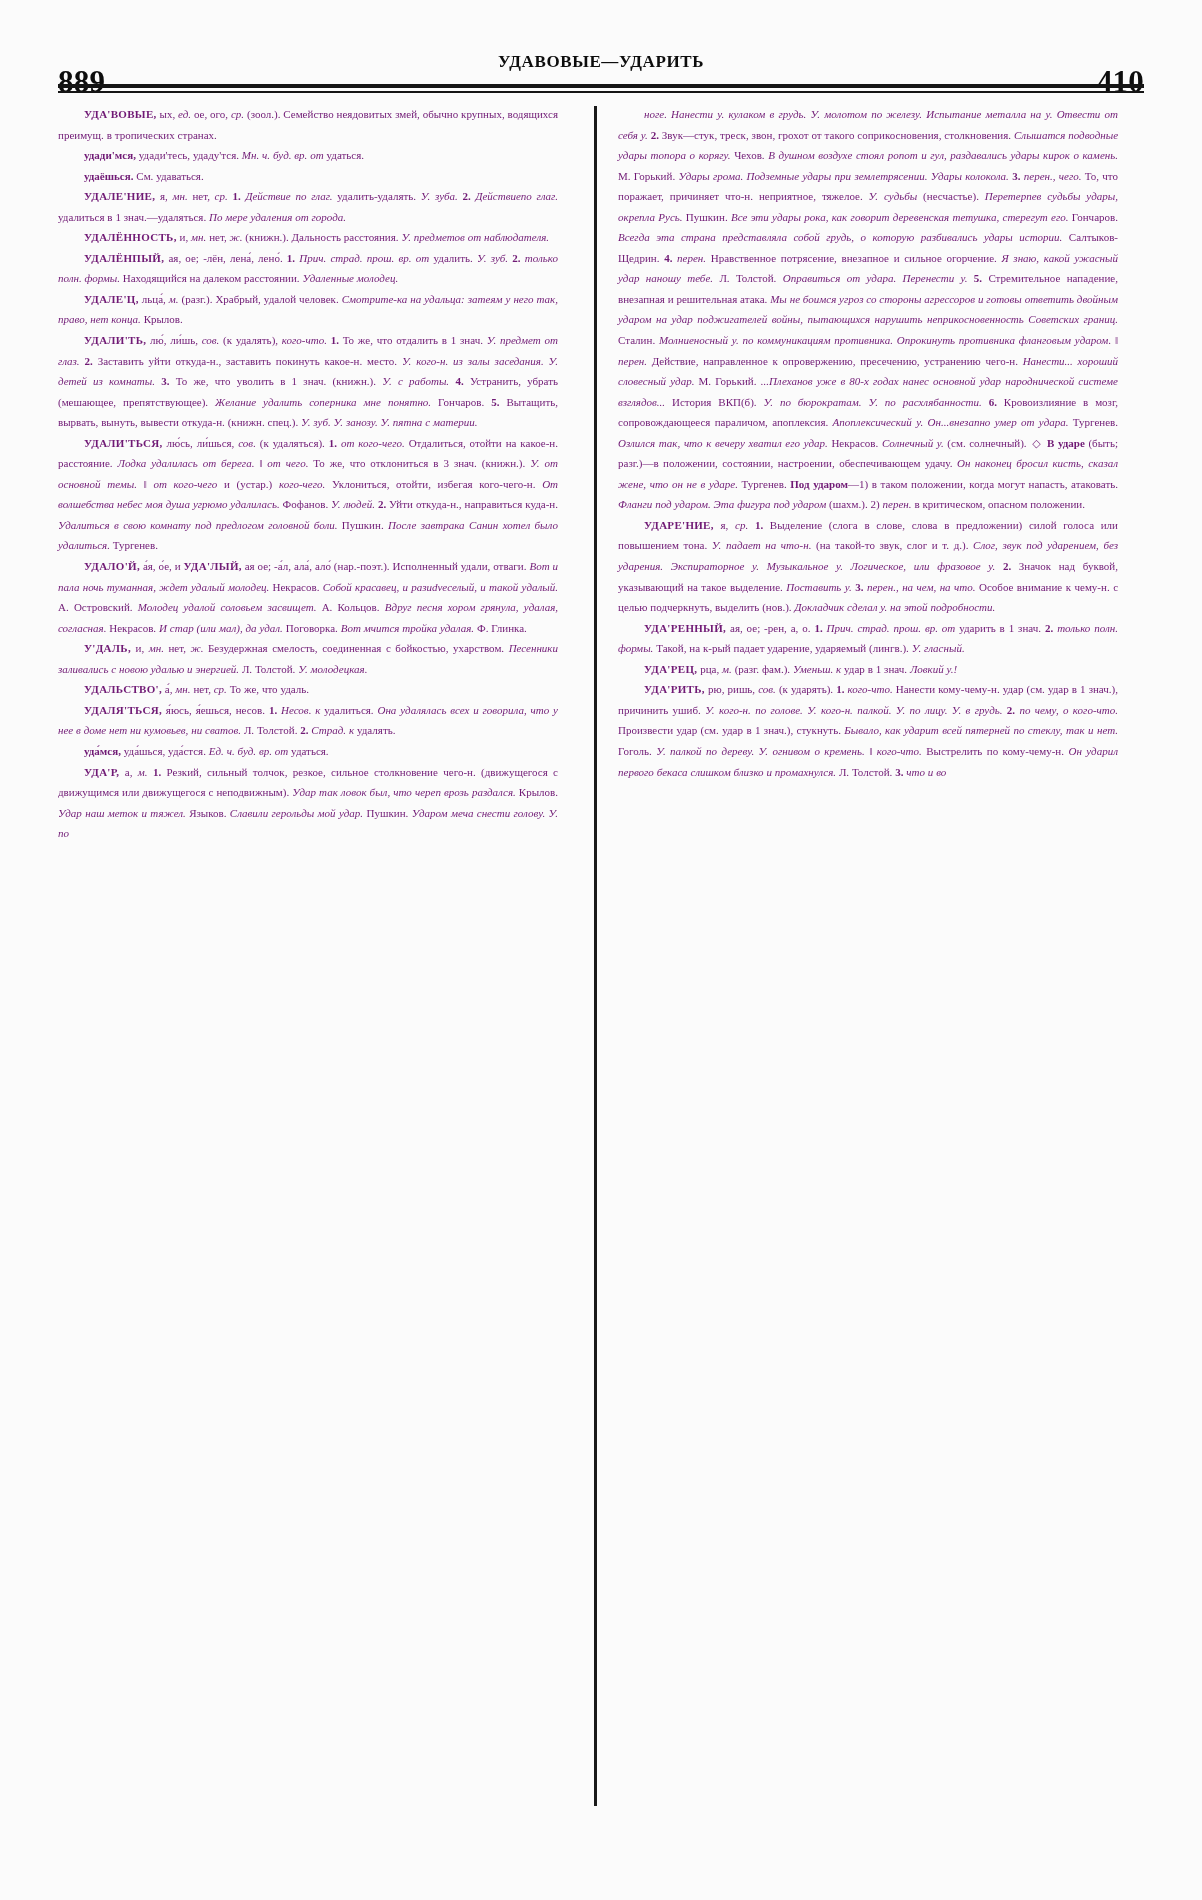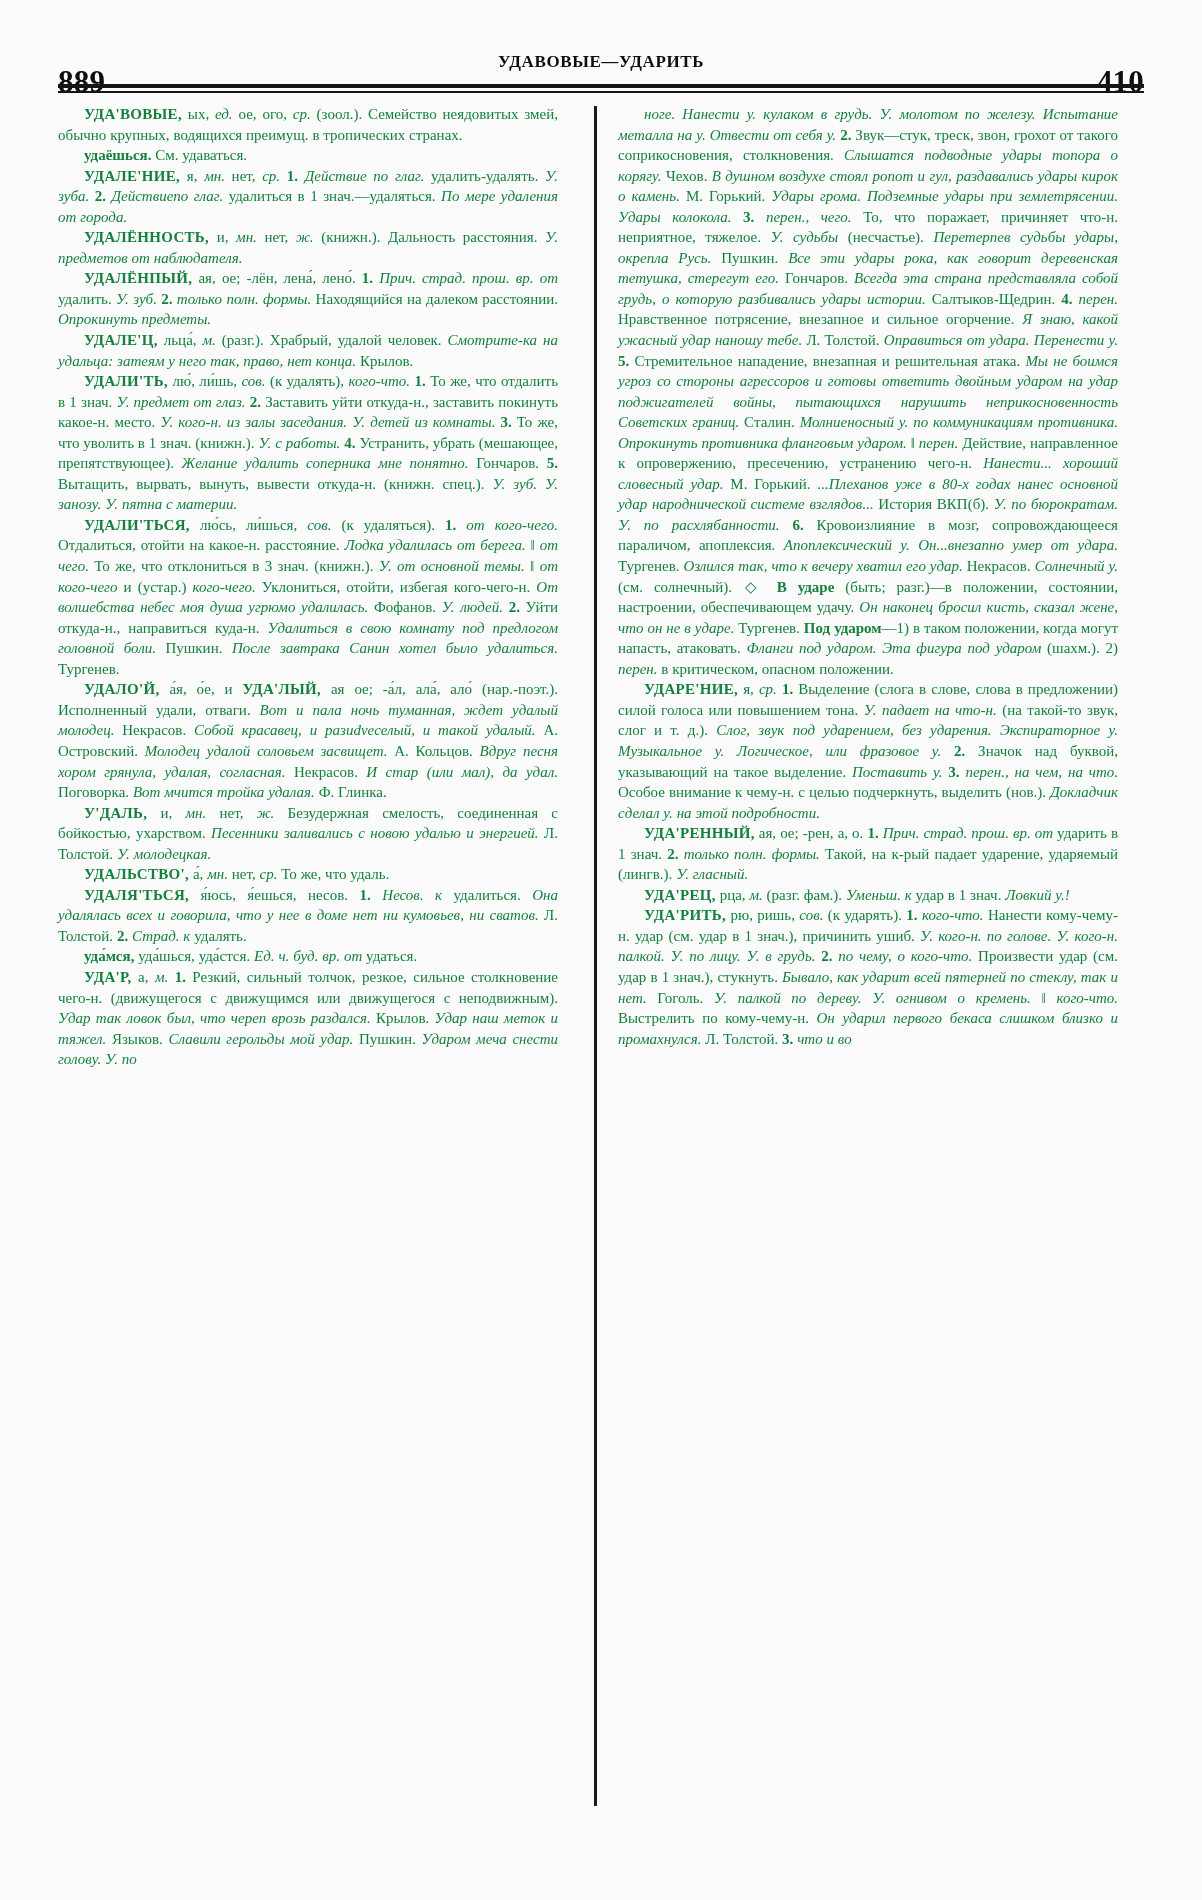--- a/index.html
+++ b/index.html
@@ -82,28 +82,28 @@
     position: absolute;
     left: 536px;
     top: 2px;
     width: 3px;
     height: 1700px;
     background: #1a1a1a;
   }
 
   
   .entry {
-    font-size: 15px;
+    font-size: 11px;
     line-height: 20.55px;
     text-align: justify;
     text-indent: 26px;
     margin: 0;
     hyphens: manual;
     word-spacing: 0.1px;
-    color: #15803d;
+    color: #701a75;
   }
   .hw {                 
     font-weight: bold;
     letter-spacing: 0.3px;
   }
   .hw-sm {              
     font-weight: bold;
   }
   .it { font-style: italic; }
   .num { font-weight: bold; }
@@ -126,24 +126,25 @@
     <span class="folio folio-right">410</span>
   </div>
 
   <div class="rule rule-thick"></div>
   <div class="rule rule-thin"></div>
 
   <div class="columns">
 
     <div class="col col-left">
         <p class="entry"><span class="hw">УДА'ВОВЫЕ,</span> ых, <span class="it">ед.</span> ое, ого, <span class="it">ср.</span> (зоол.). Семейство неядовитых змей, обычно крупных, водящихся преимущ. в тропических странах.</p>
+        <p class="entry"><span class="hw-sm">удади'мся,</span> удади'тесь, удаду'тся. <span class="it">Мн. ч. буд. вр. от</span> удаться.</p>
         <p class="entry"><span class="hw-sm">удаёшься.</span> См. удаваться.</p>
         <p class="entry"><span class="hw">УДАЛЕ'НИЕ,</span> я, <span class="it">мн.</span> нет, <span class="it">ср.</span> <span class="num">1.</span> <span class="it">Действие по глаг.</span> удалить-удалять. <span class="it">У. зуба.</span> <span class="num">2.</span> <span class="it">Действиепо глаг.</span> удалиться в 1 знач.—удаляться. <span class="it">По мере удаления от города.</span></p>
         <p class="entry"><span class="hw">УДАЛЁННОСТЬ,</span> и, <span class="it">мн.</span> нет, <span class="it">ж.</span> (книжн.). Дальность расстояния. <span class="it">У. предметов от наблюдателя.</span></p>
-        <p class="entry"><span class="hw">УДАЛЁНПЫЙ,</span> ая, ое; -лён, лена́, лено́. <span class="num">1.</span> <span class="it">Прич. страд. прош. вр. от</span> удалить. <span class="it">У. зуб.</span> <span class="num">2.</span> <span class="it">только полн. формы.</span> Находящийся на далеком расстоянии. <span class="it">Опрокинуть предметы.</span></p>
+        <p class="entry"><span class="hw">УДАЛЁНПЫЙ,</span> ая, ое; -лён, лена́, лено́. <span class="num">1.</span> <span class="it">Прич. страд. прош. вр. от</span> удалить. <span class="it">У. зуб.</span> <span class="num">2.</span> <span class="it">только полн. формы.</span> Находящийся на далеком расстоянии. <span class="it">Удаленные молодец.</span></p>
         <p class="entry"><span class="hw">УДАЛЕ'Ц,</span> льца́, <span class="it">м.</span> (разг.). Храбрый, удалой человек. <span class="it">Смотрите-ка на удальца: затеям у него так, право, нет конца.</span> Крылов.</p>
         <p class="entry"><span class="hw">УДАЛИ'ТЬ,</span> лю́, ли́шь, <span class="it">сов.</span> (к удалять), <span class="it">кого-что.</span> <span class="num">1.</span> То же, что отдалить в 1 знач. <span class="it">У. предмет от глаз.</span> <span class="num">2.</span> Заставить уйти откуда-н., заставить покинуть какое-н. место. <span class="it">У. кого-н. из залы заседания. У. детей из комнаты.</span> <span class="num">3.</span> То же, что уволить в 1 знач. (книжн.). <span class="it">У. с работы.</span> <span class="num">4.</span> Устранить, убрать (мешающее, препятствующее). <span class="it">Желание удалить соперника мне понятно.</span> Гончаров. <span class="num">5.</span> Вытащить, вырвать, вынуть, вывести откуда-н. (книжн. спец.). <span class="it">У. зуб. У. занозу. У. пятна с материи.</span></p>
         <p class="entry"><span class="hw">УДАЛИ'ТЬСЯ,</span> лю́сь, ли́шься, <span class="it">сов.</span> (к удаляться). <span class="num">1.</span> <span class="it">от кого-чего.</span> Отдалиться, отойти на какое-н. расстояние. <span class="it">Лодка удалилась от берега.</span> <span class="pipe">‖</span> <span class="it">от чего.</span> То же, что отклониться в 3 знач. (книжн.). <span class="it">У. от основной темы.</span> <span class="pipe">‖</span> <span class="it">от кого-чего</span> и (устар.) <span class="it">кого-чего.</span> Уклониться, отойти, избегая кого-чего-н. <span class="it">От волшебства небес моя душа угрюмо удалилась.</span> Фофанов. <span class="it">У. людей.</span> <span class="num">2.</span> Уйти откуда-н., направиться куда-н. <span class="it">Удалиться в свою комнату под предлогом головной боли.</span> Пушкин. <span class="it">После завтрака Санин хотел было удалиться.</span> Тургенев.</p>
         <p class="entry"><span class="hw">УДАЛО'Й,</span> а́я, о́е, и <span class="hw">УДА'ЛЫЙ,</span> ая ое; -а́л, ала́, ало́ (нар.-поэт.). Исполненный удали, отваги. <span class="it">Вот и пала ночь туманная, ждет удалый молодец.</span> Некрасов. <span class="it">Собой красавец, и разudveселый, и такой удалый.</span> А. Островский. <span class="it">Молодец удалой соловьем засвищет.</span> А. Кольцов. <span class="it">Вдруг песня хором грянула, удалая, согласная.</span> Некрасов. <span class="it">И стар (или мал), да удал.</span> Поговорка. <span class="it">Вот мчится тройка удалая.</span> Ф. Глинка.</p>
         <p class="entry"><span class="hw">У'ДАЛЬ,</span> и, <span class="it">мн.</span> нет, <span class="it">ж.</span> Безудержная смелость, соединенная с бойкостью, ухарством. <span class="it">Песенники заливались с новою удалью и энергией.</span> Л. Толстой. <span class="it">У. молодецкая.</span></p>
         <p class="entry"><span class="hw">УДАЛЬСТВО',</span> а́, <span class="it">мн.</span> нет, <span class="it">ср.</span> То же, что удаль.</p>
         <p class="entry"><span class="hw">УДАЛЯ'ТЬСЯ,</span> я́юсь, я́ешься, несов. <span class="num">1.</span> <span class="it">Несов. к</span> удалиться. <span class="it">Она удалялась всех и говорила, что у нее в доме нет ни кумовьев, ни сватов.</span> Л. Толстой. <span class="num">2.</span> <span class="it">Страд. к</span> удалять.</p>
         <p class="entry"><span class="hw-sm">уда́мся,</span> уда́шься, уда́стся. <span class="it">Ед. ч. буд. вр. от</span> удаться.</p>
         <p class="entry"><span class="hw">УДА'Р,</span> а, <span class="it">м.</span> <span class="num">1.</span> Резкий, сильный толчок, резкое, сильное столкновение чего-н. (движущегося с движущимся или движущегося с неподвижным). <span class="it">Удар так ловок был, что череп врозь раздался.</span> Крылов. <span class="it">Удар наш меток и тяжел.</span> Языков. <span class="it">Славили герольды мой удар.</span> Пушкин. <span class="it">Ударом меча снести голову. У. по</span></p>
       </div>

